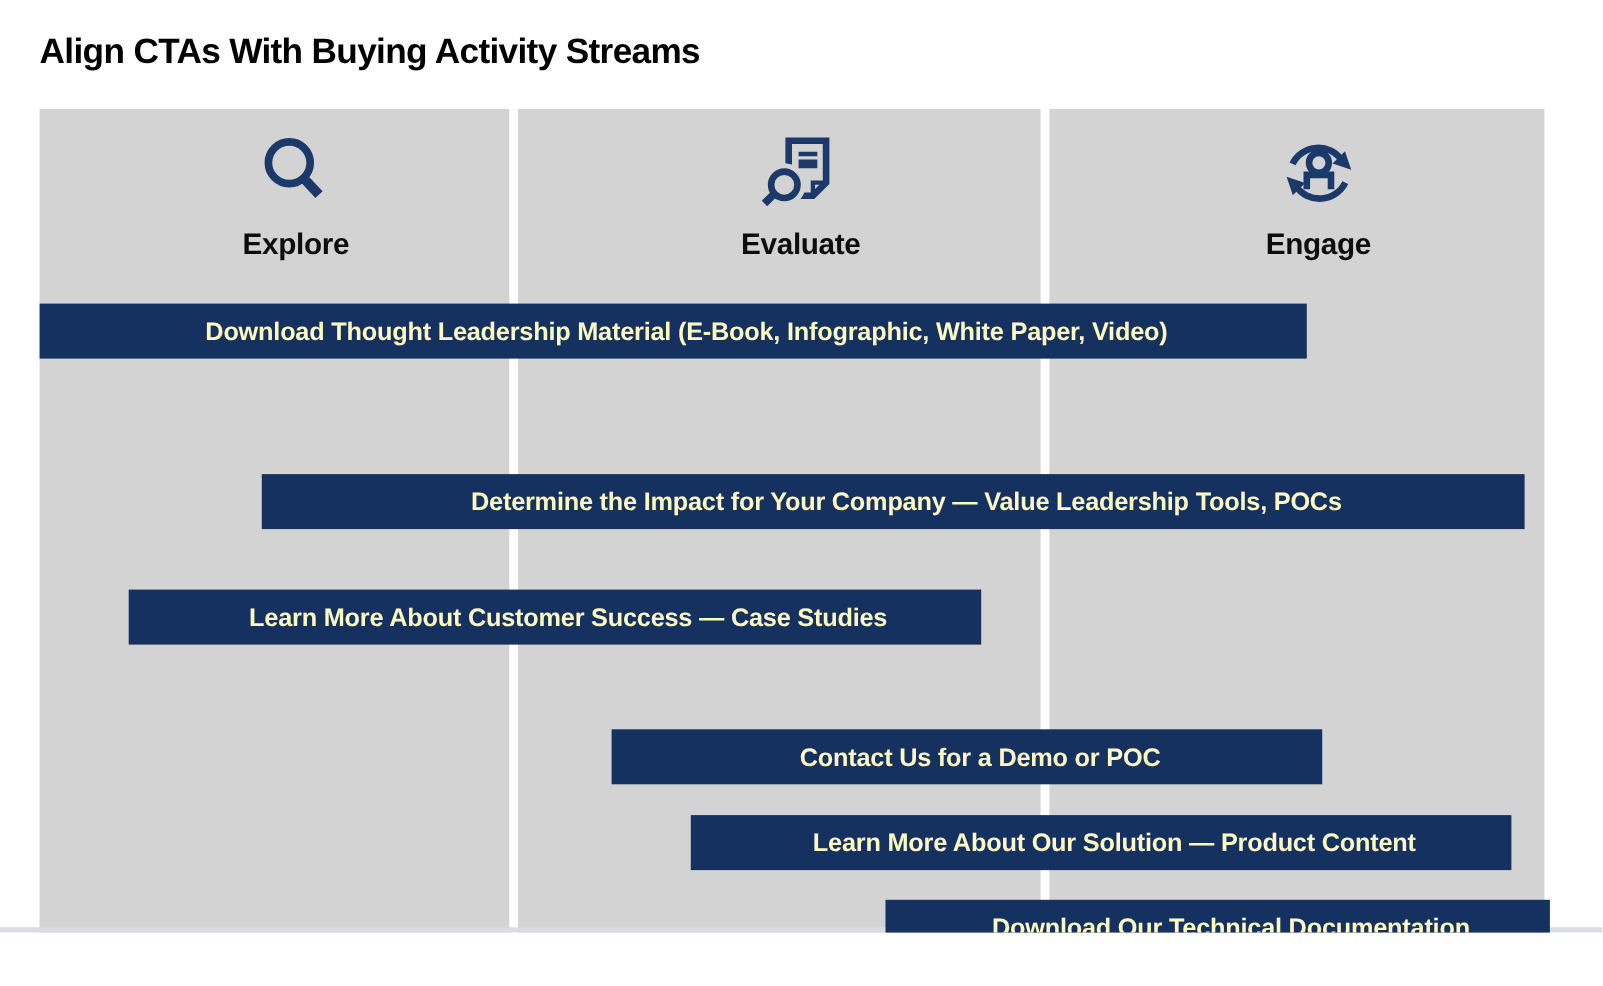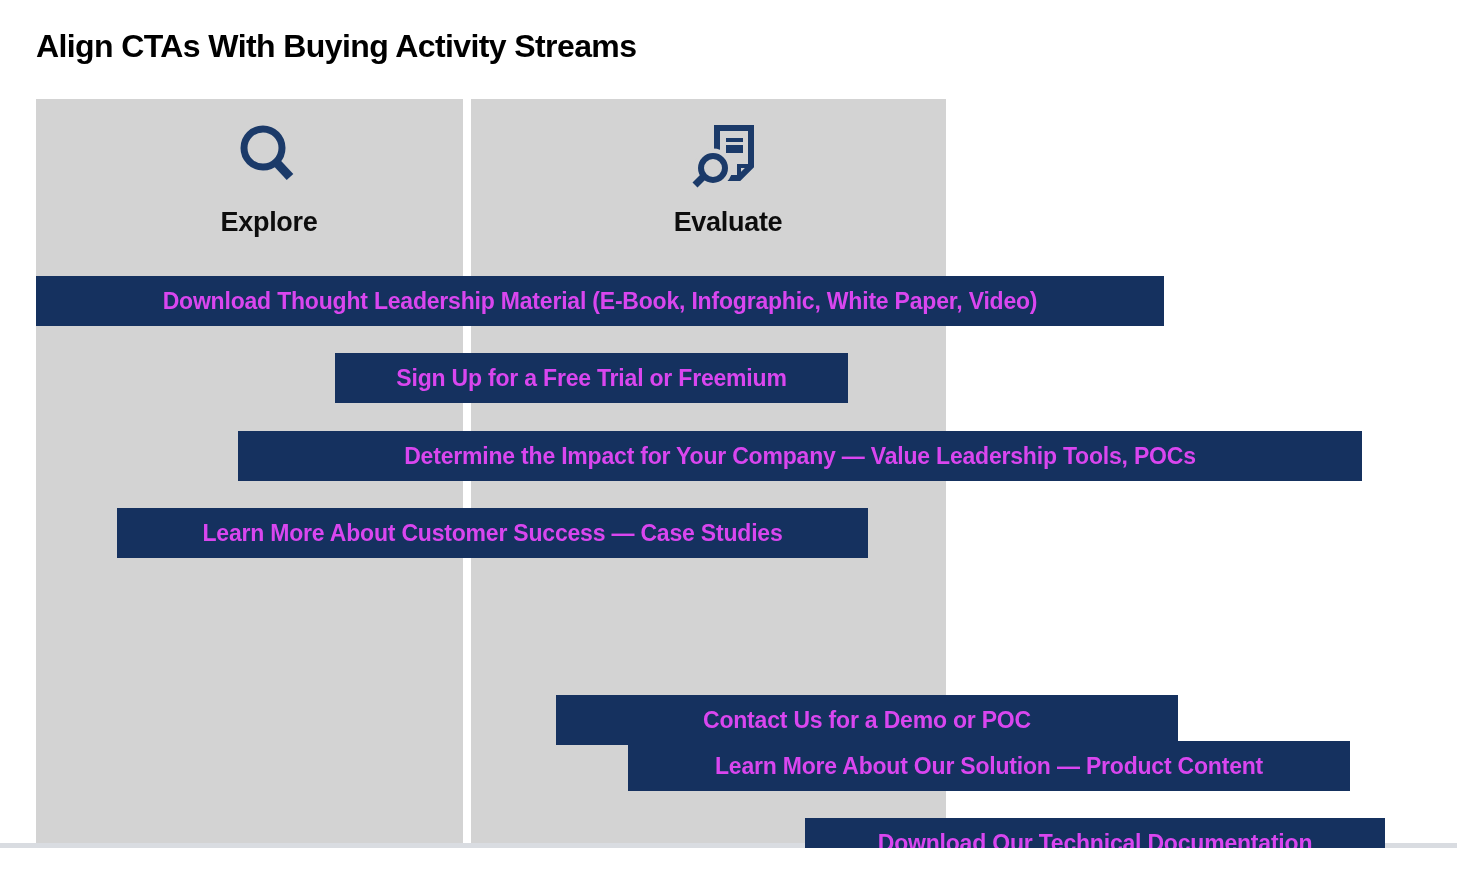--- a/index.html
+++ b/index.html
@@ -17,24 +17,24 @@
   .col-1 { left:36px;  width:427px; }
   .col-2 { left:471px; width:475px; }
   .col-3 { left:954px; width:450px; }
   .col-head {
     position:absolute; top:0; left:0; right:0;
     display:flex; flex-direction:column; align-items:center; padding-top:22px;margin-left:39px;
   }
   .icon-box { height:74px; display:flex; align-items:flex-start; justify-content:center; }
   .col-label { margin-top:12px; font-size:27px; font-weight:700; color:#0d0d0d; letter-spacing:-0.3px; }
   .cta-bar {
-    position:absolute; height:50px; background:#15315f; color:#d946ef;
+    position:absolute; height:50px; background:#15315f; color:#fef9c3;
     font-size:23px; font-weight:700; letter-spacing:-0.2px;
     display:flex; align-items:center; justify-content:center;
-    white-space:nowrap; z-index:3;
+    white-space:nowrap; z-index:3;padding-left:24px;
   }
   .bottom-strip { position:absolute; left:0; right:0; bottom:0; height:5px; background:#d9dce1; z-index:2; }
 </style>
 </head>
 <body>
 
 <div class="canvas">
 
   <div class="page-title">Align CTAs With Buying Activity Streams</div>
 
@@ -62,23 +62,41 @@
           <line x1="34" y1="28" x2="51" y2="28" stroke="#1b3a69" stroke-width="8"></line>
           <circle cx="21" cy="47" r="15" fill="#d3d3d3" stroke="#d3d3d3" stroke-width="9"></circle>
           <circle cx="21" cy="47" r="12" fill="none" stroke="#1b3a69" stroke-width="6"></circle>
           <line x1="11" y1="56" x2="3" y2="64" stroke="#1b3a69" stroke-width="7"></line>
         </svg>
       </div>
       <div class="col-label">Evaluate</div>
     </div>
   </div>
 
+  <div class="column col-3">
+    <div class="col-head">
+      <div class="icon-box">
+        <svg width="72" height="72" viewBox="0 0 72 72" aria-hidden="true">
+          <g fill="none" stroke="#1b3a69" stroke-width="6">
+            <circle cx="36" cy="27" r="9"></circle>
+            <path d="M25 51 V38 H47 V51"></path>
+            <path d="M12 28 A26 26 0 0 1 57 25"></path>
+            <path d="M60 45 A26 26 0 0 1 15 48"></path>
+          </g>
+          <g fill="#1b3a69">
+            <path d="M0 -9 L8 7 L-8 7 Z" transform="translate(59,27) rotate(135)"></path>
+            <path d="M0 -9 L8 7 L-8 7 Z" transform="translate(13,46) rotate(-45)"></path>
+          </g>
+        </svg>
+      </div>
+      <div class="col-label">Engage</div>
+    </div>
+  </div>
 
   <div class="cta-bar" style="top:276px; left:36px;  width:1128px;">Download Thought Leadership Material (E-Book, Infographic, White Paper, Video)</div>
-  <div class="cta-bar" style="top:353px; left:335px; width:513px;">Sign Up for a Free Trial or Freemium</div>
   <div class="cta-bar" style="top:431px; left:238px; width:1124px;">Determine the Impact for Your Company — Value Leadership Tools, POCs</div>
-  <div class="cta-bar" style="top:508px; left:117px; width:751px;">Learn More About Customer Success — Case Studies</div>
-  <div class="cta-bar" style="top:695px; left:556px; width:622px;">Contact Us for a Demo or POC</div>
+  <div class="cta-bar" style="top:536px; left:117px; width:751px;">Learn More About Customer Success — Case Studies</div>
+  <div class="cta-bar" style="top:663px; left:556px; width:622px;">Contact Us for a Demo or POC</div>
   <div class="cta-bar" style="top:741px; left:628px; width:722px;">Learn More About Our Solution — Product Content</div>
   <div class="cta-bar" style="top:818px; left:805px; width:580px;">Download Our Technical Documentation</div>
 
   <div class="bottom-strip"></div>
 </div>
 
 </body></html>

